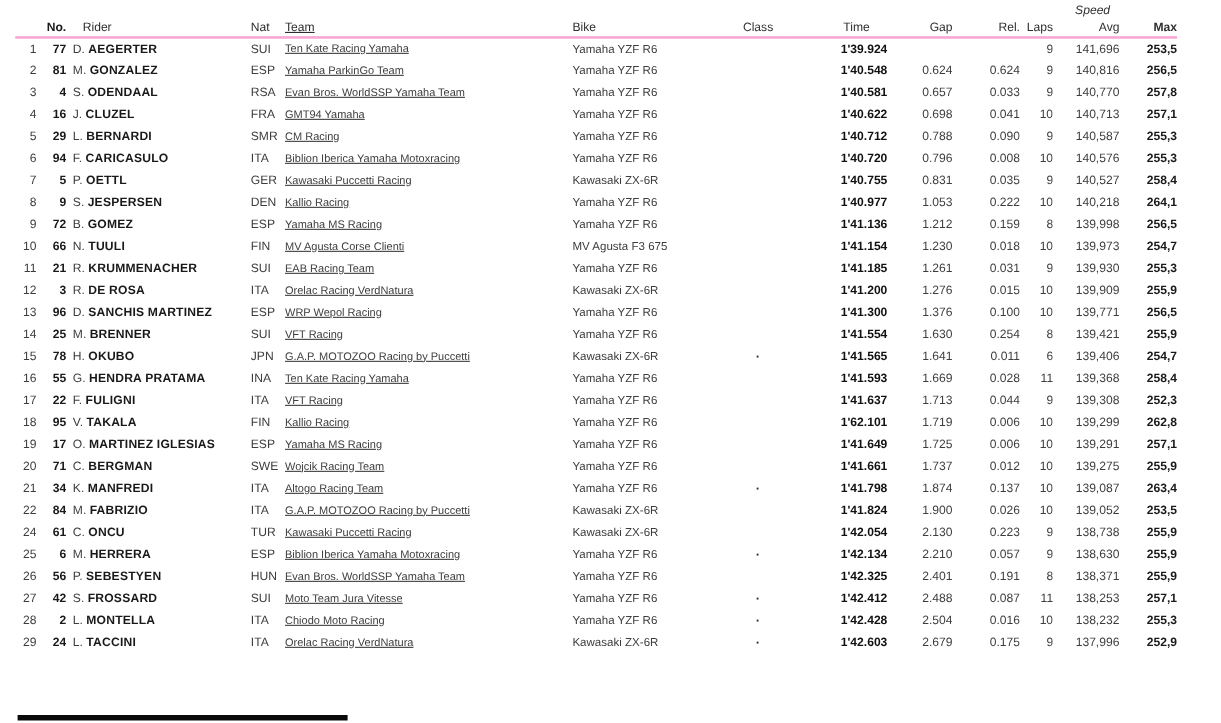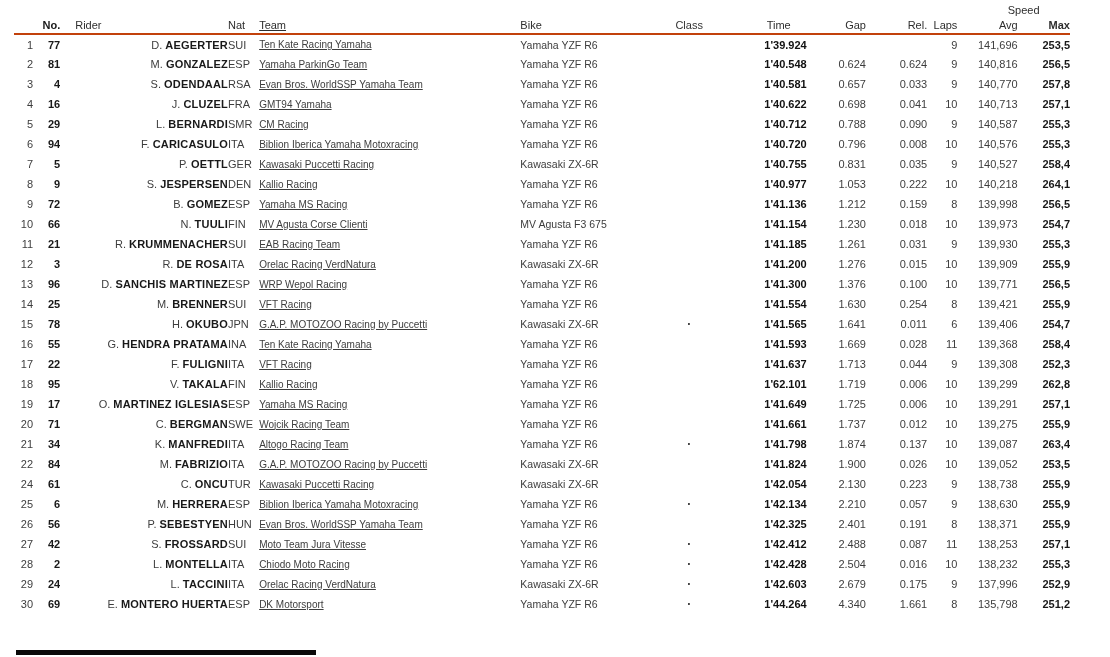--- a/index.html
+++ b/index.html
@@ -14,30 +14,30 @@
     font-size:11px;color:#3d3d3d;
   }
   
   col.w-pos{width:19px;}  col.w-no{width:27px;}  col.w-rider{width:167px;}
   col.w-nat{width:31px;}  col.w-team{width:260px;} col.w-bike{width:142px;}
   col.w-class{width:52px;} col.w-time{width:91px;} col.w-gap{width:59px;}
   col.w-rel{width:61px;}  col.w-laps{width:30px;} col.w-avg{width:60px;} col.w-max{width:52px;}
 
   thead th{font-weight:400;color:#2e2e2e;padding:0;white-space:nowrap;}
   tr.speed-row th{height:14px;vertical-align:bottom;border:none;}
-  th.speed-label{text-align:center;padding-left:20px;font-size:11px;}
-  tr.labels-row th{height:17px;vertical-align:middle;border-bottom:2px solid #c2410c;}
+  th.speed-label{text-align:left;padding-left:20px;font-size:11px;font-style:italic;}
+  tr.labels-row th{height:17px;vertical-align:middle;border-bottom:2px solid #f9a8d4;}
 
   td{padding:0;white-space:nowrap;overflow:hidden;}
   tbody tr{height:20px;}
   tbody td{vertical-align:middle;}
 
   .c-pos{text-align:right;}
   .c-no{text-align:right;font-weight:700;color:#191919;}
-  .c-rider{text-align:right;padding-left:6px;}
+  .c-rider{text-align:left;padding-left:6px;}
   th.c-rider{padding-left:15px;margin-top:19px;}
   .c-rider .initial{font-weight:400;color:#3d3d3d;}
   .c-rider .surname{font-weight:700;color:#191919;letter-spacing:.2px;}
   .c-nat{text-align:left;}
   .c-team{text-align:left;font-size:10px;text-decoration:underline;}
   th.c-team{font-size:11px;}
   .c-bike{text-align:left;font-size:10.5px;}
   th.c-bike{font-size:11px;}
   .c-class{text-align:center;font-weight:700;font-size:12px;color:#333;}
   th.c-class{font-weight:400;font-size:11px;}
@@ -504,32 +504,17 @@
           <td class="c-team">Orelac Racing VerdNatura</td>
           <td class="c-bike">Kawasaki ZX-6R</td>
           <td class="c-class">·</td>
           <td class="c-time">1'42.603</td>
           <td class="c-gap">2.679</td>
           <td class="c-rel">0.175</td>
           <td class="c-laps">9</td>
           <td class="c-avg">137,996</td>
           <td class="c-max">252,9</td>
         </tr>
-        <tr>
-          <td class="c-pos">30</td>
-          <td class="c-no">69</td>
-          <td class="c-rider"><span class="initial">E.</span> <span class="surname">MONTERO HUERTA</span></td>
-          <td class="c-nat">ESP</td>
-          <td class="c-team">DK Motorsport</td>
-          <td class="c-bike">Yamaha YZF R6</td>
-          <td class="c-class">·</td>
-          <td class="c-time">1'44.264</td>
-          <td class="c-gap">4.340</td>
-          <td class="c-rel">1.661</td>
-          <td class="c-laps">8</td>
-          <td class="c-avg">135,798</td>
-          <td class="c-max">251,2</td>
-        </tr>
       </tbody>
   </table>
 </div>
 
 <div class="footer-bar"></div>
 
 </body></html>

